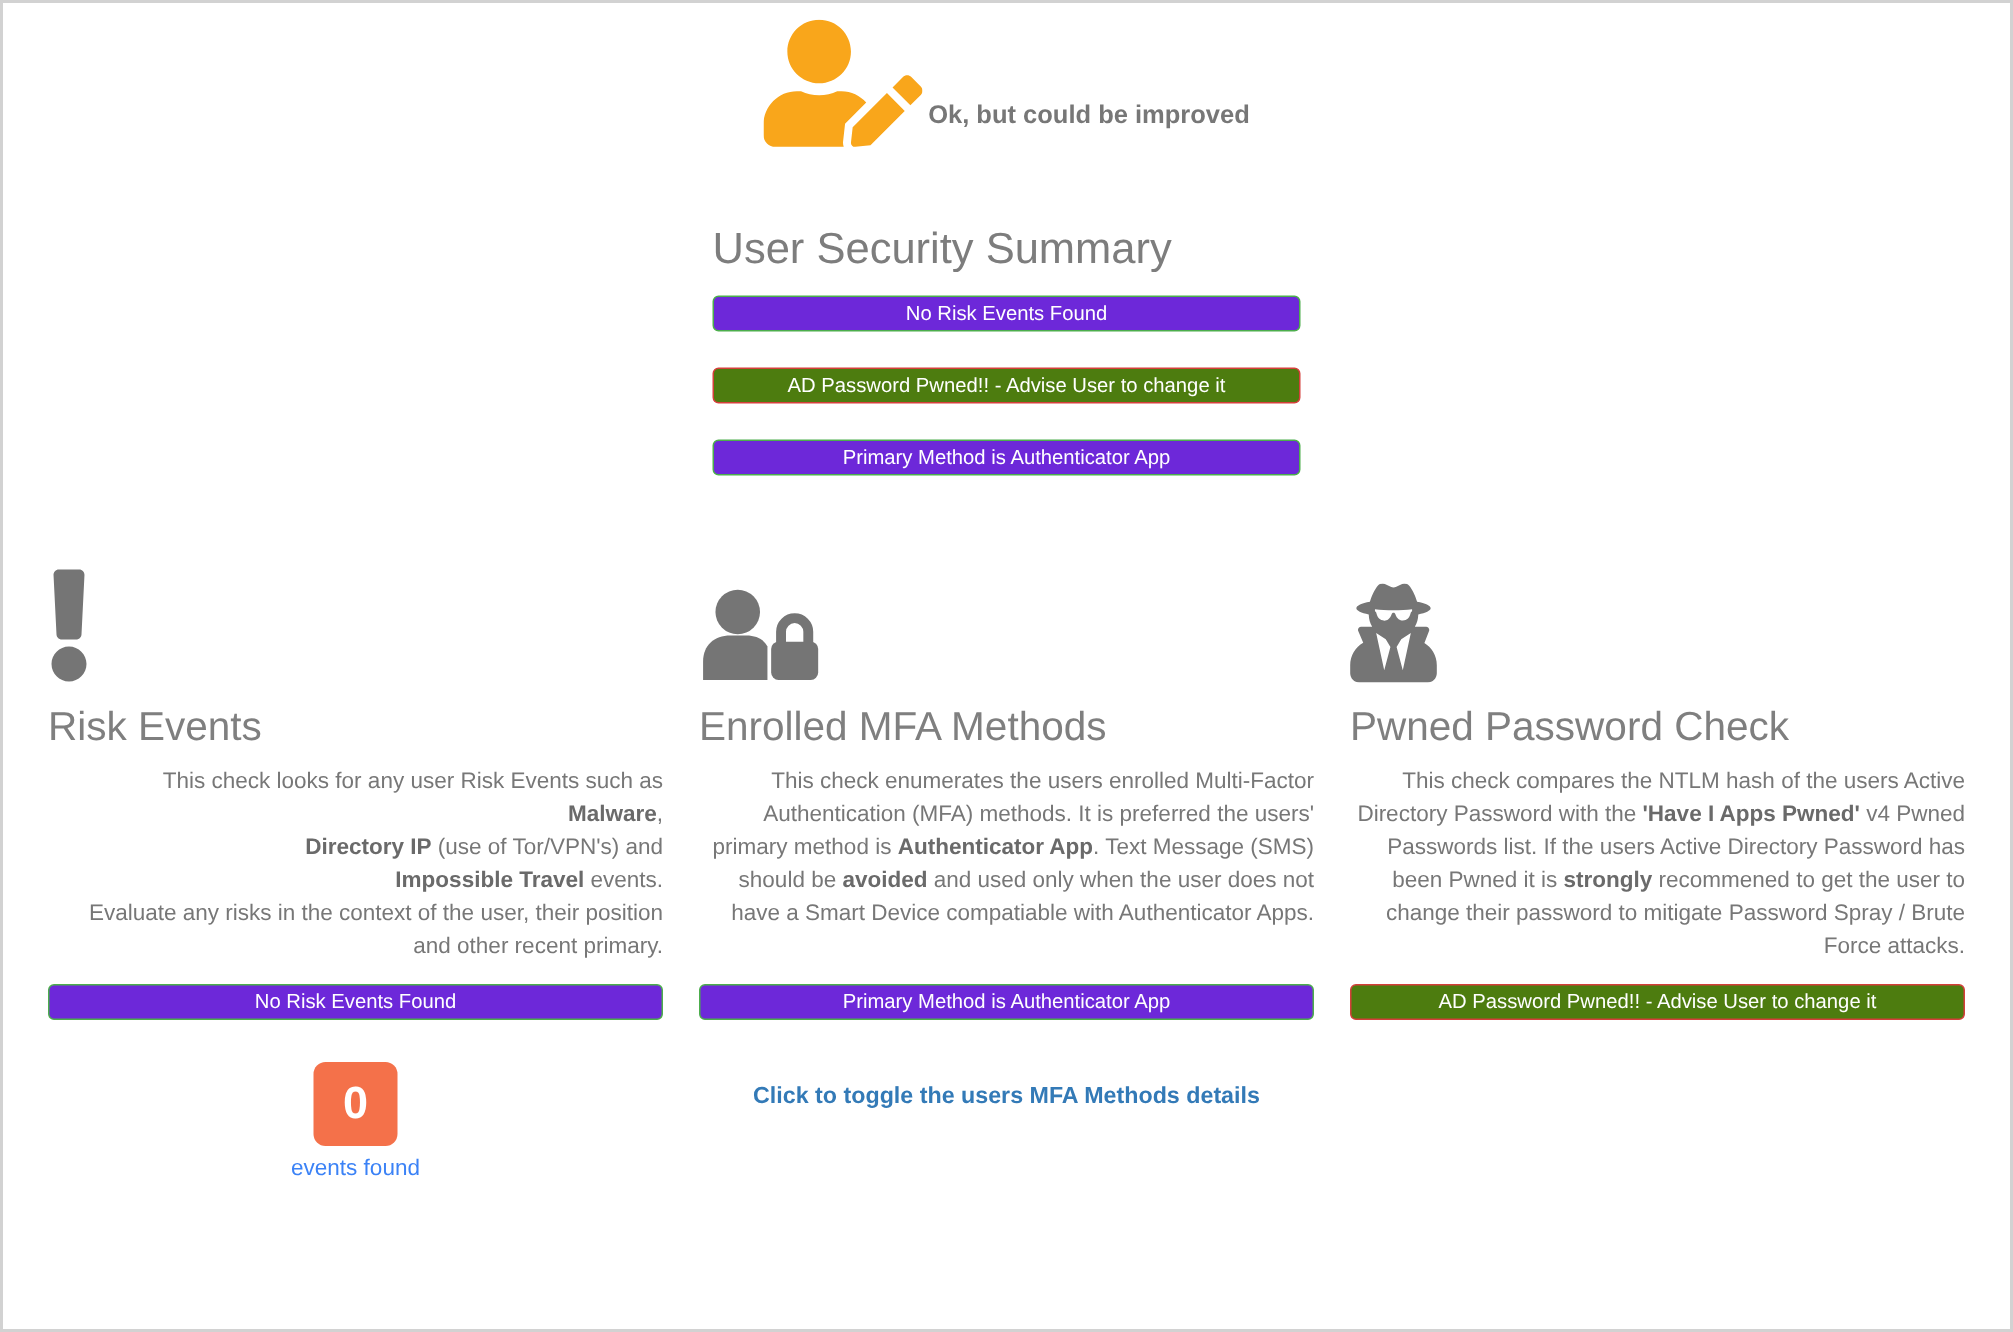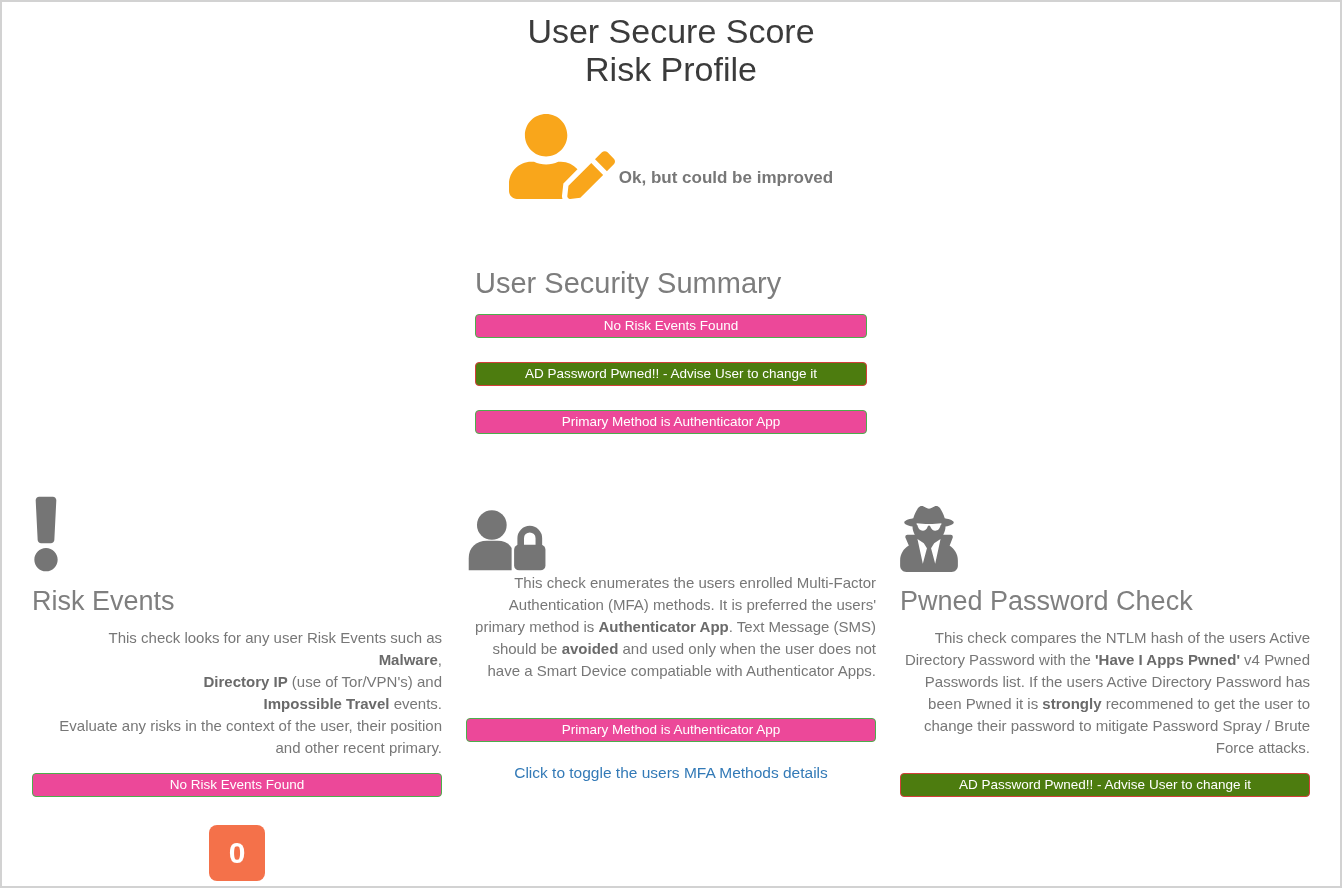--- a/index.html
+++ b/index.html
@@ -33,40 +33,40 @@
     text-align: center;
   }
   .score-row svg.user-edit { width: 106px; height: 85px; }
   .score-label {
     font-weight: bold;
     font-size: 17px;
     color: #777;
     margin: 0 0 11px 4px;
   }
   
-  .summary { width: 392px; margin: 68px auto 0; }
+  .summary { width: 392px; margin: 52px auto 0; }
   .summary h2 {
     font-size: 29px;
     font-weight: normal;
     color: #7d7d7d;
     margin: 0 0 14px 0;
   }
   .status-badge {
     display: block;
     width: 100%;
     text-align: center;
     font-size: 13.5px;
     color: #fff;
     padding: 3px 4px 4px;
     border-radius: 4px;
     border: 1px solid transparent;
     white-space: nowrap;
     overflow: hidden;
   }
-  .status-badge[data-status="success"] { background: #ec4899; border-color: #4cae4c; }
+  .status-badge[data-status="success"] { background: #6d28d9; border-color: #4cae4c; }
   .status-badge[data-status="danger"]  { background: #4d7c0f; border-color: #d43f3a; }
   .summary .status-badge { margin-bottom: 24px; }
   
   .columns {
     display: grid;
     grid-template-columns: repeat(3, 1fr);
     column-gap: 24px;
     padding: 0 30px;
     margin-top: 60px;
   }
@@ -93,43 +93,39 @@
     background: #f4714a;
     color: #fff;
     font-size: 30px;
     font-weight: bold;
     line-height: 56px;
     text-align: center;
   }
   .count-caption {
     text-align: center;
     font-size: 15px;
-    color: #b91c1c;
+    color: #3b82f6;
     margin-top: 6px;
   }
   .toggle-link {
     display: block;
     text-align: center;
     color: #337ab7;
     font-size: 15.5px;
     margin-top: 14px;
     text-decoration: none;
     cursor: pointer;
   }
-  .toggle-link.mfa { margin-top: 22px; }
+  .toggle-link.mfa { margin-top: 42px; font-weight: bold; }
 </style>
 </head>
 <body>
 
 <div class="page">
 
-  <h1 class="title">
-    <span>User Secure Score</span>
-    <span>Risk Profile</span>
-  </h1>
 
   <div class="score-row">
     <svg class="user-edit" viewBox="0 0 640 512">
       <path fill="#F9A61B" d="M224 256c70.7 0 128-57.3 128-128S294.7 0 224 0 96 57.3 96 128s57.3 128 128 128zm89.6 32h-16.7c-22.2 10.2-46.9 16-72.9 16s-50.6-5.8-72.9-16h-16.7C60.2 288 0 348.2 0 422.4V464c0 26.5 21.5 48 48 48h274.9c-2.4-6.8-3.4-14-2.6-21.3l6.8-60.9 1.2-11.1 7.9-7.9 77.3-77.3c-24.5-27.7-60-45.5-99.9-45.5zm45.3 145.3l-6.8 61c-1.1 10.2 7.5 18.8 17.6 17.6l60.9-6.8 137.9-137.9-71.7-71.7-137.9 137.8zM633 268.9L595.1 231c-9.3-9.3-24.5-9.3-33.8 0l-37.8 37.8-4.1 4.1 71.8 71.7 41.8-41.8c9.3-9.4 9.3-24.5 0-33.9z"></path>
     </svg>
     <p class="score-label">Ok, but could be improved</p>
   </div>
 
   <div class="summary">
     <h2>User Security Summary</h2>
@@ -158,20 +154,21 @@
       <div class="icon-wrap">
         <svg viewBox="0 0 100 80" style="height:66px;width:83px">
           <g fill="#757575">
             <circle cx="31" cy="23" r="18"></circle>
             <path d="M3 78 V63 c0-13 9-21 22-21 h13 c8 0 14 3 17 9 V78 z"></path>
             <rect x="58" y="47" width="38" height="31" rx="6"></rect>
             <path d="M66 48 v-9 a11 11 0 0 1 22 0 v9" fill="none" stroke="#757575" stroke-width="8"></path>
           </g>
         </svg>
       </div>
+      <h3>Enrolled MFA Methods</h3>
       <p class="desc"><span>This check enumerates the users enrolled Multi-Factor Authentication (MFA) methods. It is preferred the users' primary method is </span><b>Authenticator App</b><span>. Text Message (SMS) should be </span><b>avoided</b><span> and used only when the user does not have a Smart Device compatiable with Authenticator Apps.</span></p>
       <div class="status-badge" data-status="success">Primary Method is Authenticator App</div>
       <a class="toggle-link mfa">Click to toggle the users MFA Methods details</a>
     </div>
 
     <div class="col">
       <div class="icon-wrap">
         <svg viewBox="0 0 448 512" style="height:66px;width:58px">
           <path fill="#757575" d="M383.9 308.3l23.9-62.6c4-10.5-3.7-21.7-15-21.7h-58.5c11-18.9 17.8-40.6 17.8-64v-.3c39.2-7.8 64-19.1 64-31.7 0-13.3-27.3-25.1-70.1-33-9.2-32.8-27-65.8-40.6-82.8-9.5-11.9-25.9-15.6-39.5-8.7l-27.6 13.8c-9 4.5-19.6 4.5-28.6 0L182.1 3.4c-13.6-6.8-30-3.2-39.5 8.7-13.5 17-31.4 50-40.6 82.8-42.7 7.9-70 19.7-70 33 0 12.6 24.8 23.9 64 31.8v.2c0 23.4 6.8 45.1 17.8 64H56.3c-11.5 0-19.2 11.7-14.7 22.3l25.8 60.2C27.3 329.8 0 372.7 0 422.4V464c0 26.5 21.5 48 48 48h352c26.5 0 48-21.5 48-48v-41.6c0-49.3-26.8-92-66.1-115.7zM176 448l-41.6-192 49.6 32 24 40-32 120zm96 0l-32-120 24-40 49.6-32L272 448zm41.7-298.5c-3.9 11.9-7 24.6-16.5 33.4-10.1 9.3-48 22.4-64-25-2.8-8.4-15.4-8.4-18.3 0-17 50.2-56 32.4-64 25-9.5-8.8-12.7-21.5-16.5-33.4-.8-2.5-6.3-5.7-6.3-5.8v-10.8c28.3 3.6 61 5.8 96 5.8s67.7-2.2 96-5.8v10.8c-.1.1-5.6 3.3-6.4 5.8z"></path>
         </svg>

